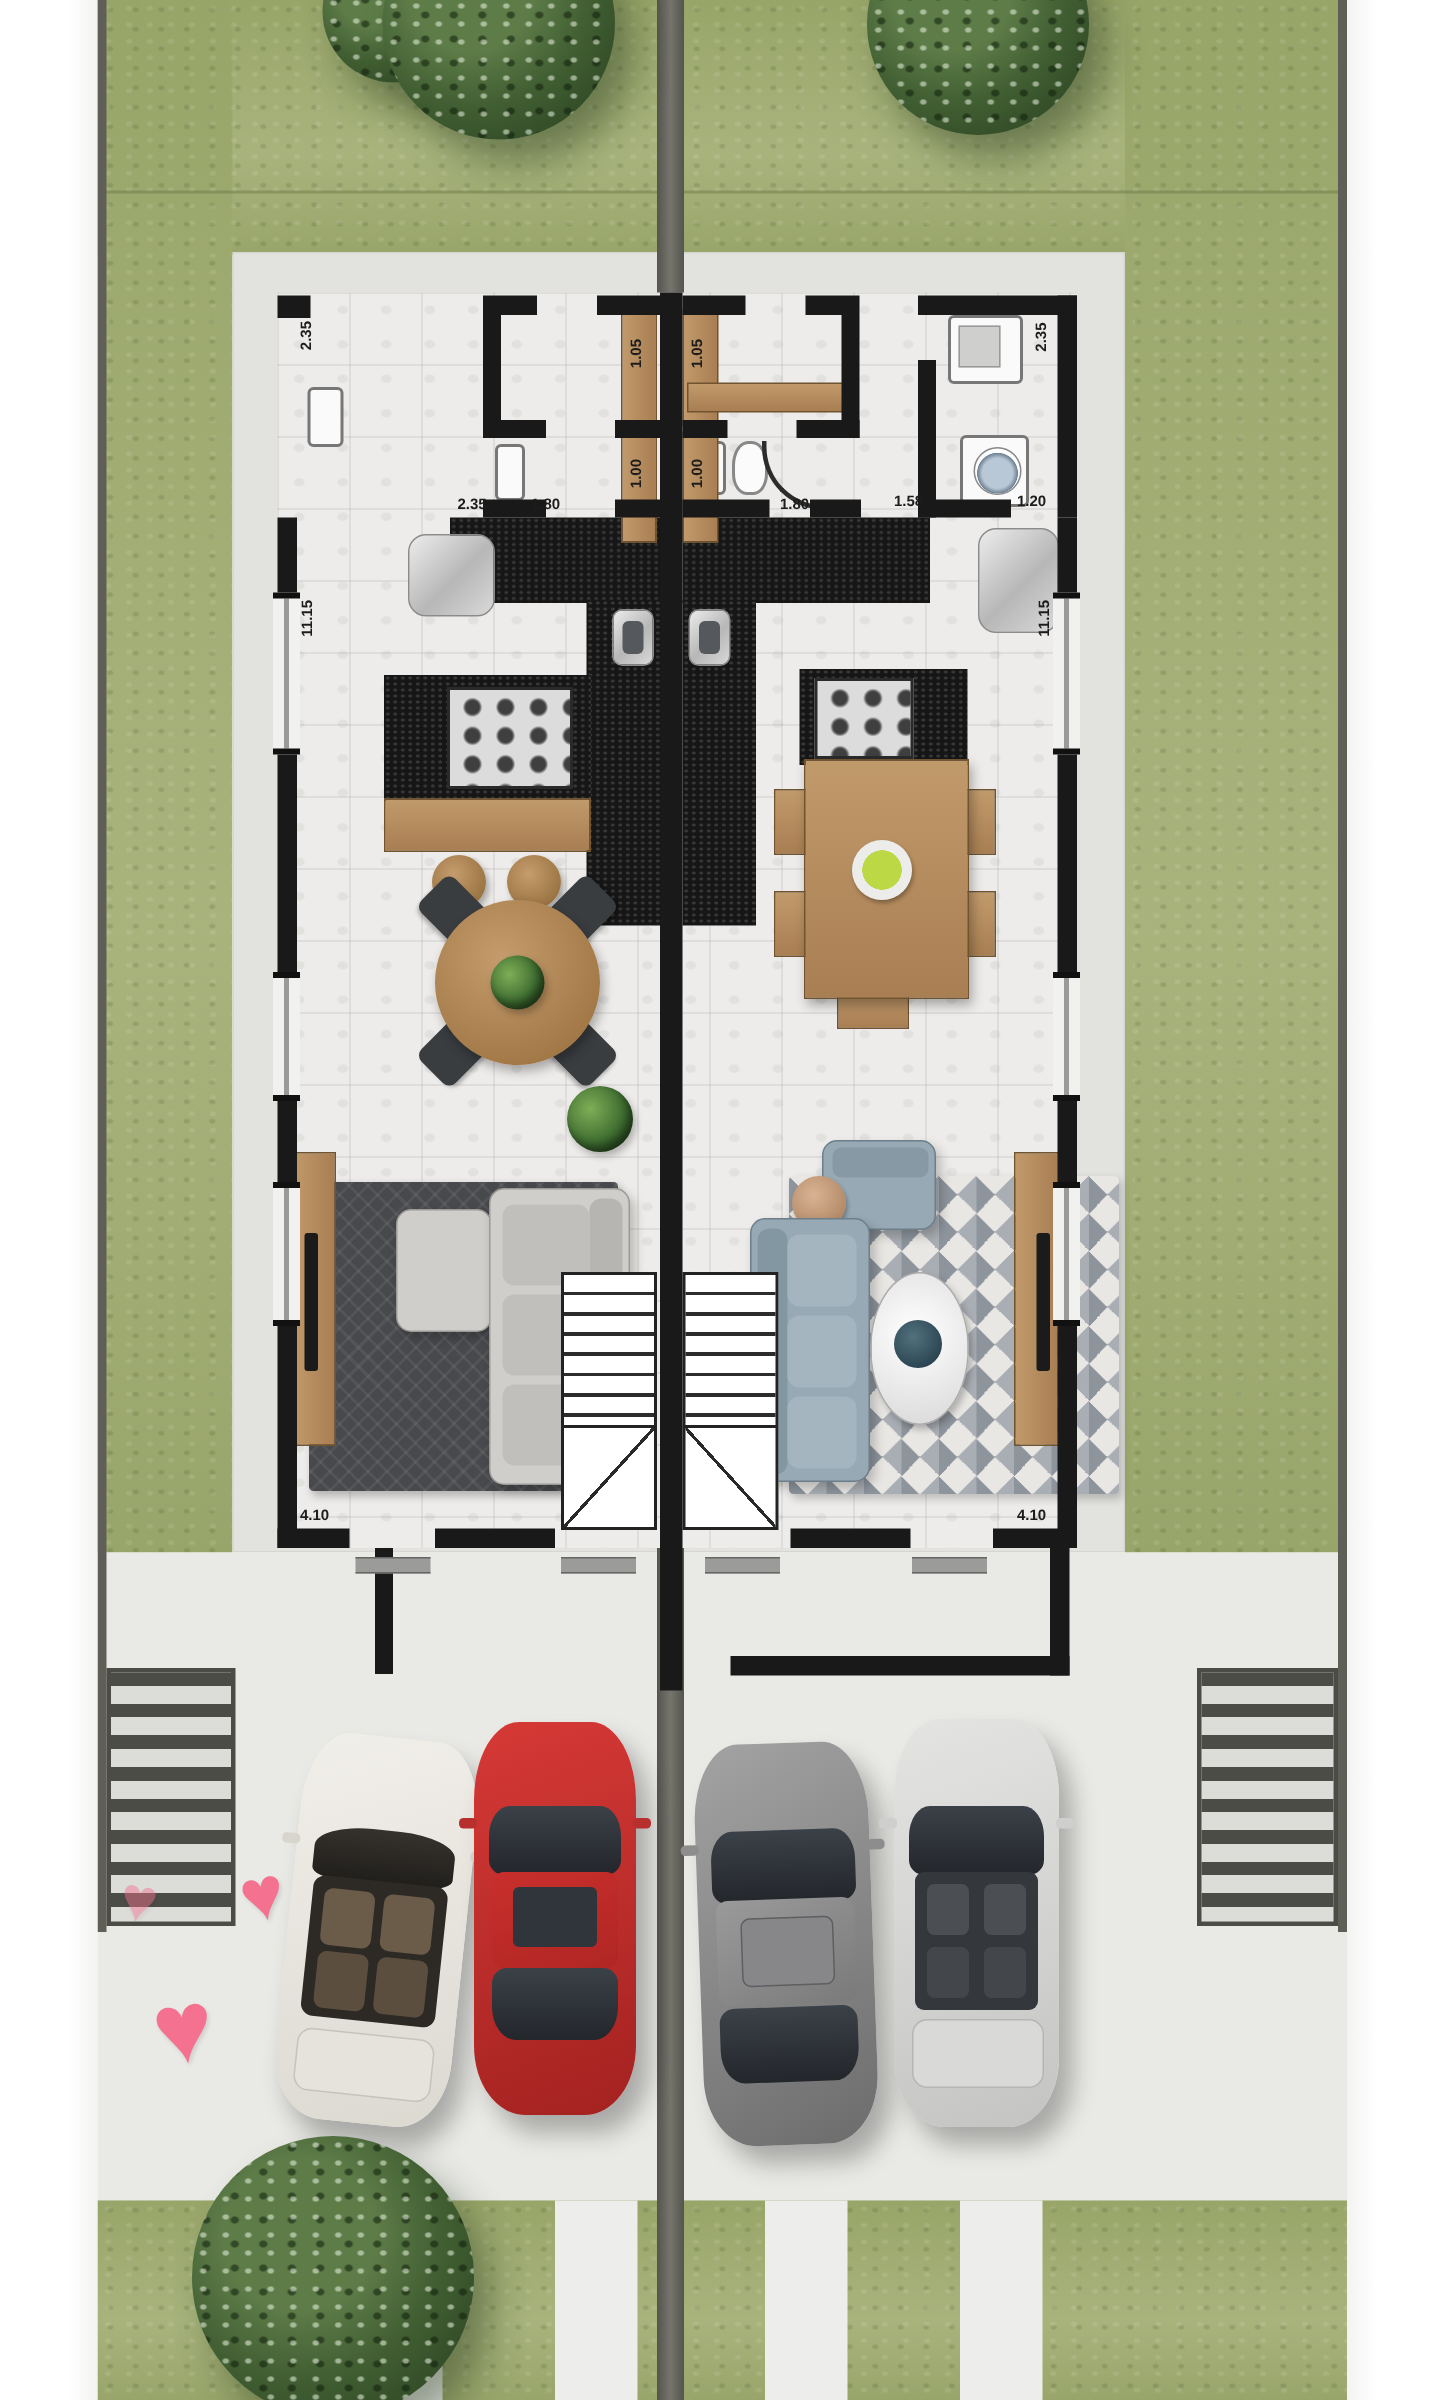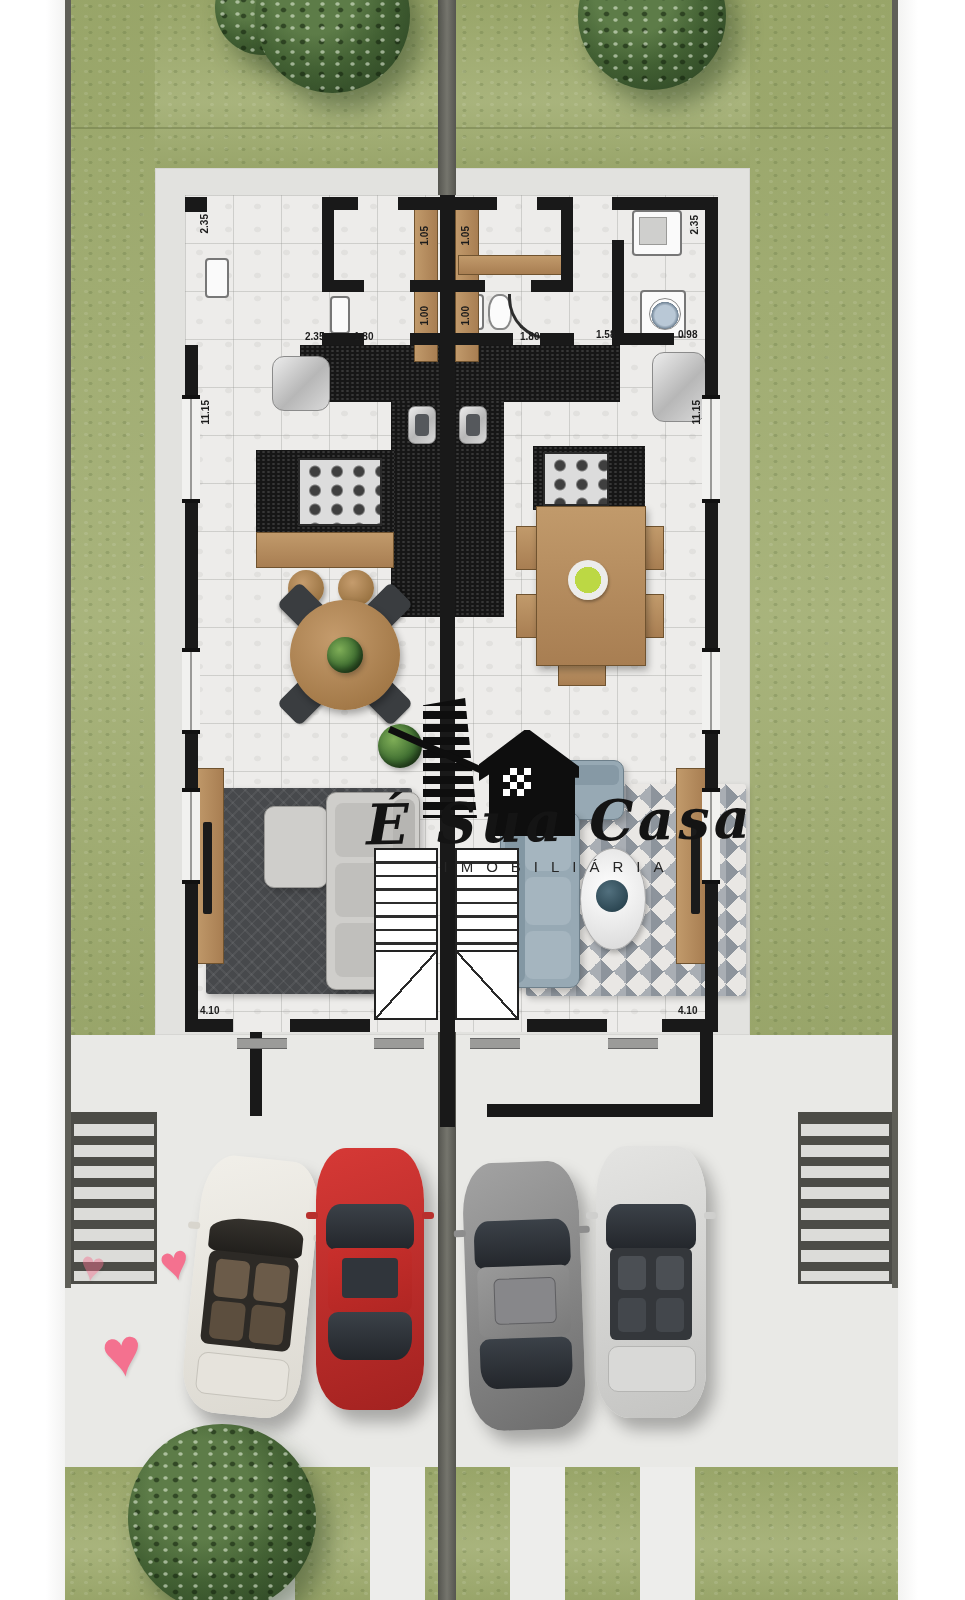--- a/index.html
+++ b/index.html
@@ -250,21 +250,21 @@
 
   <div class="abs lbl vlbl" style="left:200px;top:214px;">2.35</div>
   <div class="abs lbl vlbl" style="left:420px;top:226px;">1.05</div>
   <div class="abs lbl vlbl" style="left:461px;top:226px;">1.05</div>
   <div class="abs lbl vlbl" style="left:420px;top:306px;">1.00</div>
   <div class="abs lbl vlbl" style="left:461px;top:306px;">1.00</div>
   <div class="abs lbl" style="left:305px;top:332px;">2.35</div>
   <div class="abs lbl" style="left:354px;top:332px;">1.80</div>
   <div class="abs lbl" style="left:520px;top:332px;">1.80</div>
   <div class="abs lbl" style="left:596px;top:330px;">1.58</div>
-  <div class="abs lbl" style="left:678px;top:330px;">0.98</div>
+  <div class="abs lbl" style="left:678px;top:330px;">1.20</div>
   <div class="abs lbl vlbl" style="left:690px;top:215px;">2.35</div>
   <div class="abs lbl vlbl" style="left:201px;top:400px;">11.15</div>
   <div class="abs lbl vlbl" style="left:692px;top:400px;">11.15</div>
   <div class="abs lbl" style="left:200px;top:1006px;">4.10</div>
   <div class="abs lbl" style="left:678px;top:1006px;">4.10</div>
 
   <div class="abs steps" style="left:71px;top:1112px;width:86px;height:172px;"></div>
   <div class="abs steps" style="left:798px;top:1112px;width:94px;height:172px;"></div>
 
   <div class="abs car" style="left:192px;top:1158px;width:118px;height:258px;background:linear-gradient(160deg,#f1efe9,#dcd9d1);transform:rotate(6deg);">
@@ -310,27 +310,19 @@
     </div>
     <div style="left:12px;top:200px;width:86px;height:44px;background:#d9d9d7;border-radius:10px;border:1px solid #b5b5b3;"></div>
     <div class="mirror" style="left:-10px;top:66px;background:#cfcfcd;"></div>
     <div class="mirror" style="right:-10px;top:66px;background:#cfcfcd;"></div>
   </div>
 
   <div class="abs heart" style="left:160px;top:1238px;font-size:50px;transform:rotate(-12deg);">♥</div>
   <div class="abs heart" style="left:102px;top:1318px;font-size:68px;transform:rotate(-8deg);">♥</div>
   <div class="abs heart" style="left:80px;top:1246px;font-size:42px;opacity:.45;transform:rotate(10deg);">♥</div>
 
-  <div class="abs wm" style="left:185px;top:690px;width:600px;height:200px;">
-    <div class="abs skyscraper" style="left:238px;top:8px;width:54px;height:120px;"></div>
-    <div class="abs" style="left:200px;top:56px;width:100px;height:7px;background:#0e0e0e;transform:rotate(24deg);"></div>
-    <div class="abs house" style="left:294px;top:40px;width:100px;height:106px;"></div>
-    <div class="abs housewin" style="left:318px;top:78px;width:28px;height:28px;"></div>
-    <div class="abs wm-script" style="left:125px;top:98px;width:500px;font-size:56px;">É Sua Casa</div>
-    <div class="abs wm-sub" style="left:175px;top:168px;width:400px;">IMOBILIÁRIA</div>
-  </div>
 
   <div class="abs tree" style="left:215px;top:-40px;width:95px;height:95px;"></div>
   <div class="abs tree" style="left:255px;top:-62px;width:155px;height:155px;"></div>
   <div class="abs tree" style="left:578px;top:-58px;width:148px;height:148px;"></div>
   <div class="abs tree" style="left:128px;top:1424px;width:188px;height:188px;"></div>
 
 </div>
 
 </body></html>

